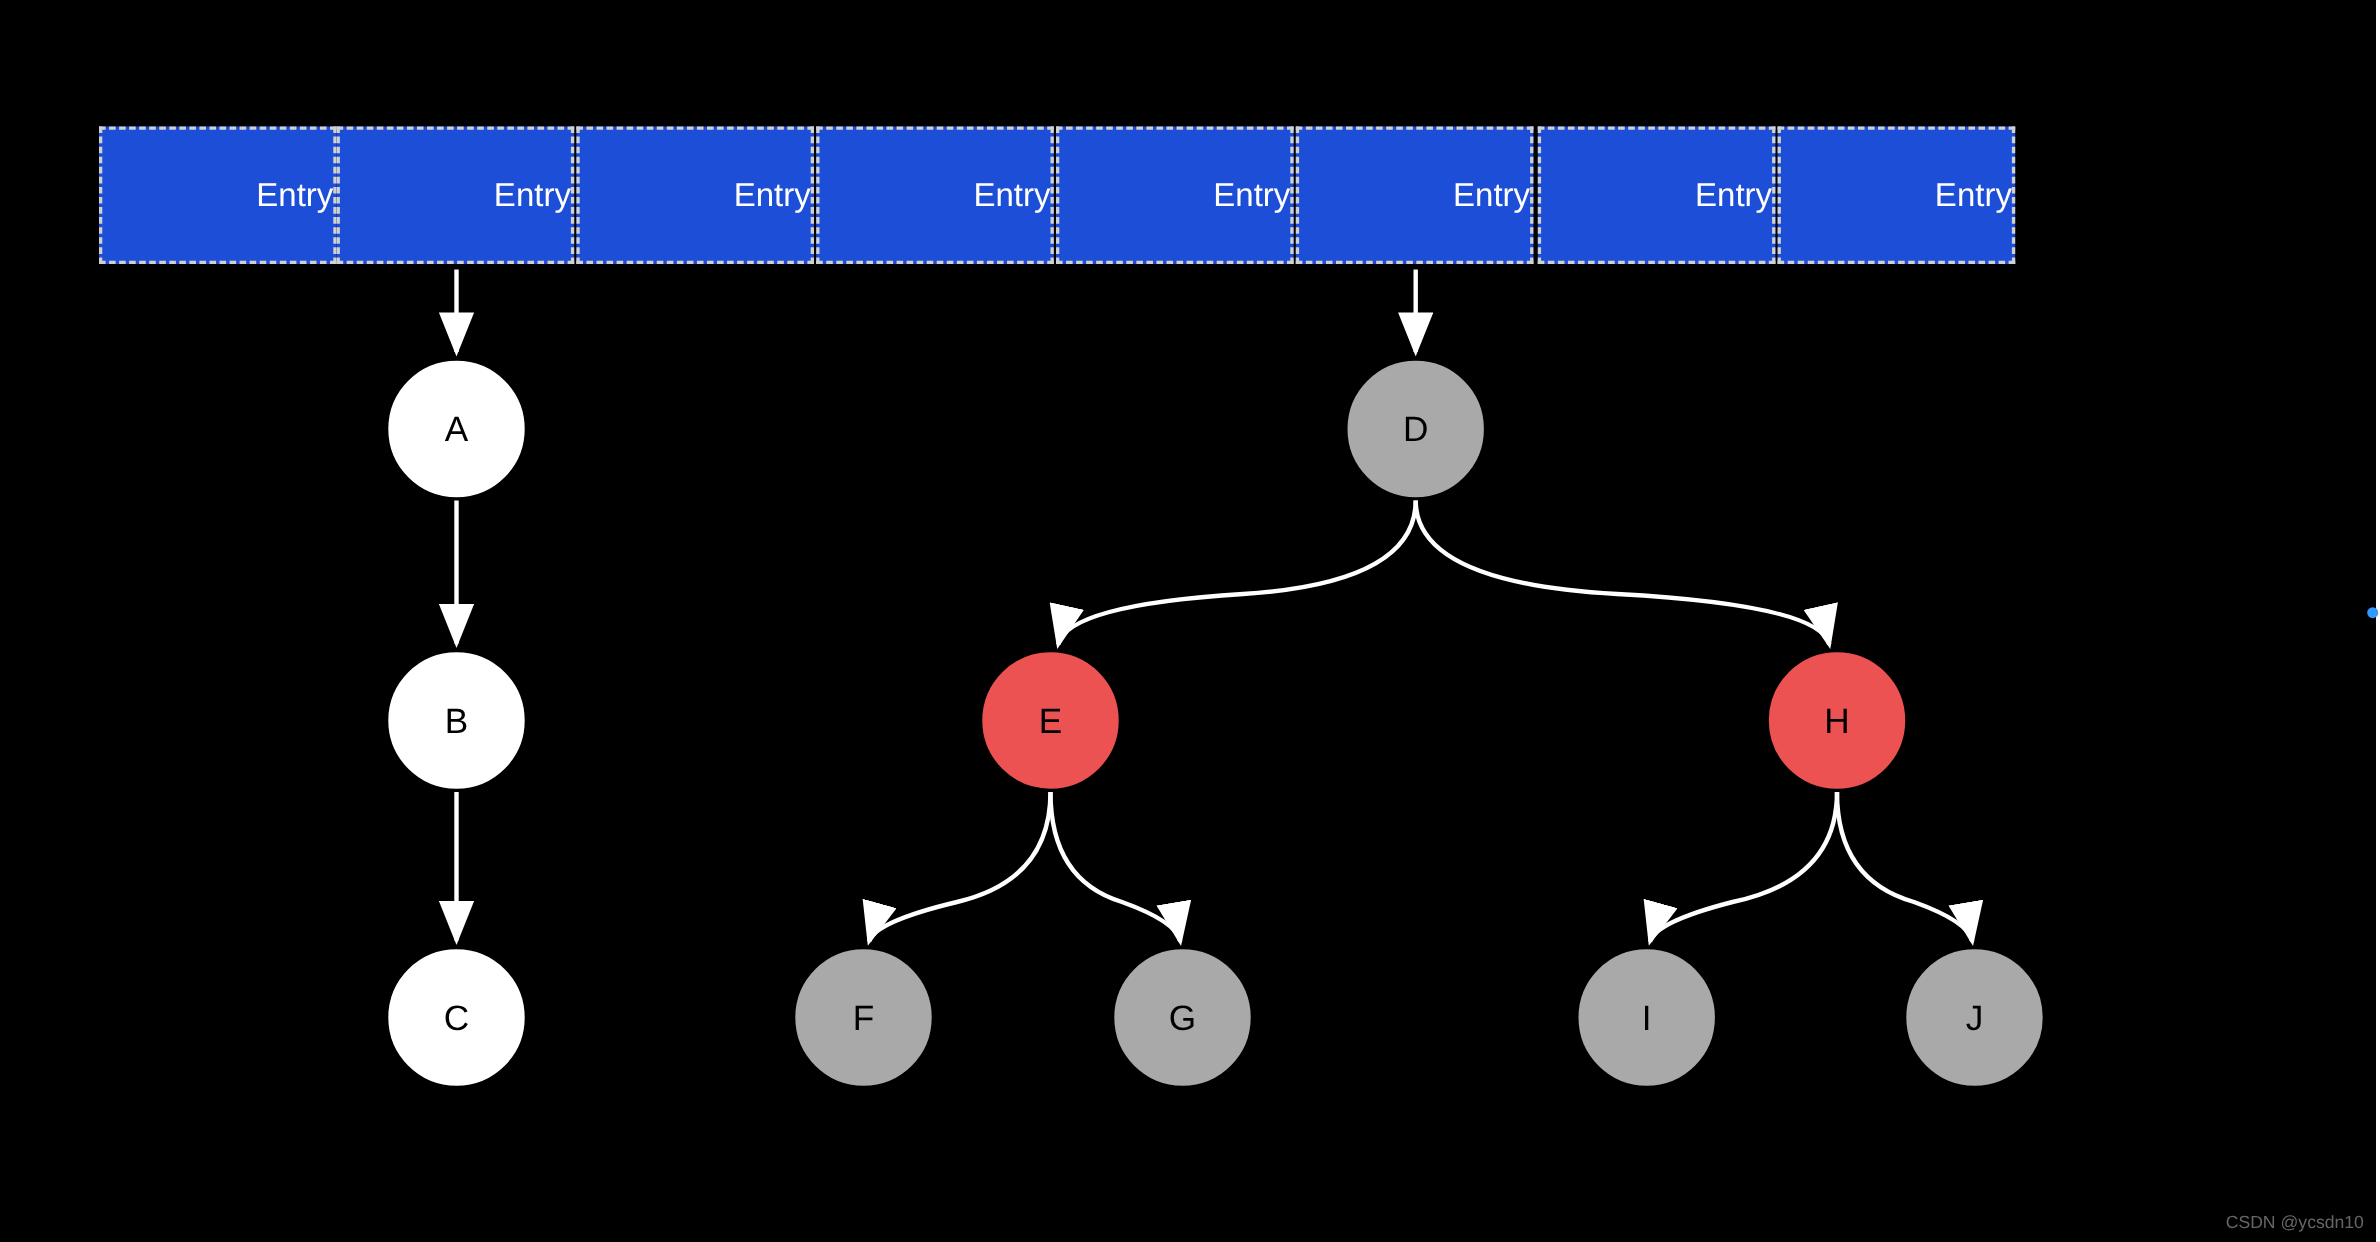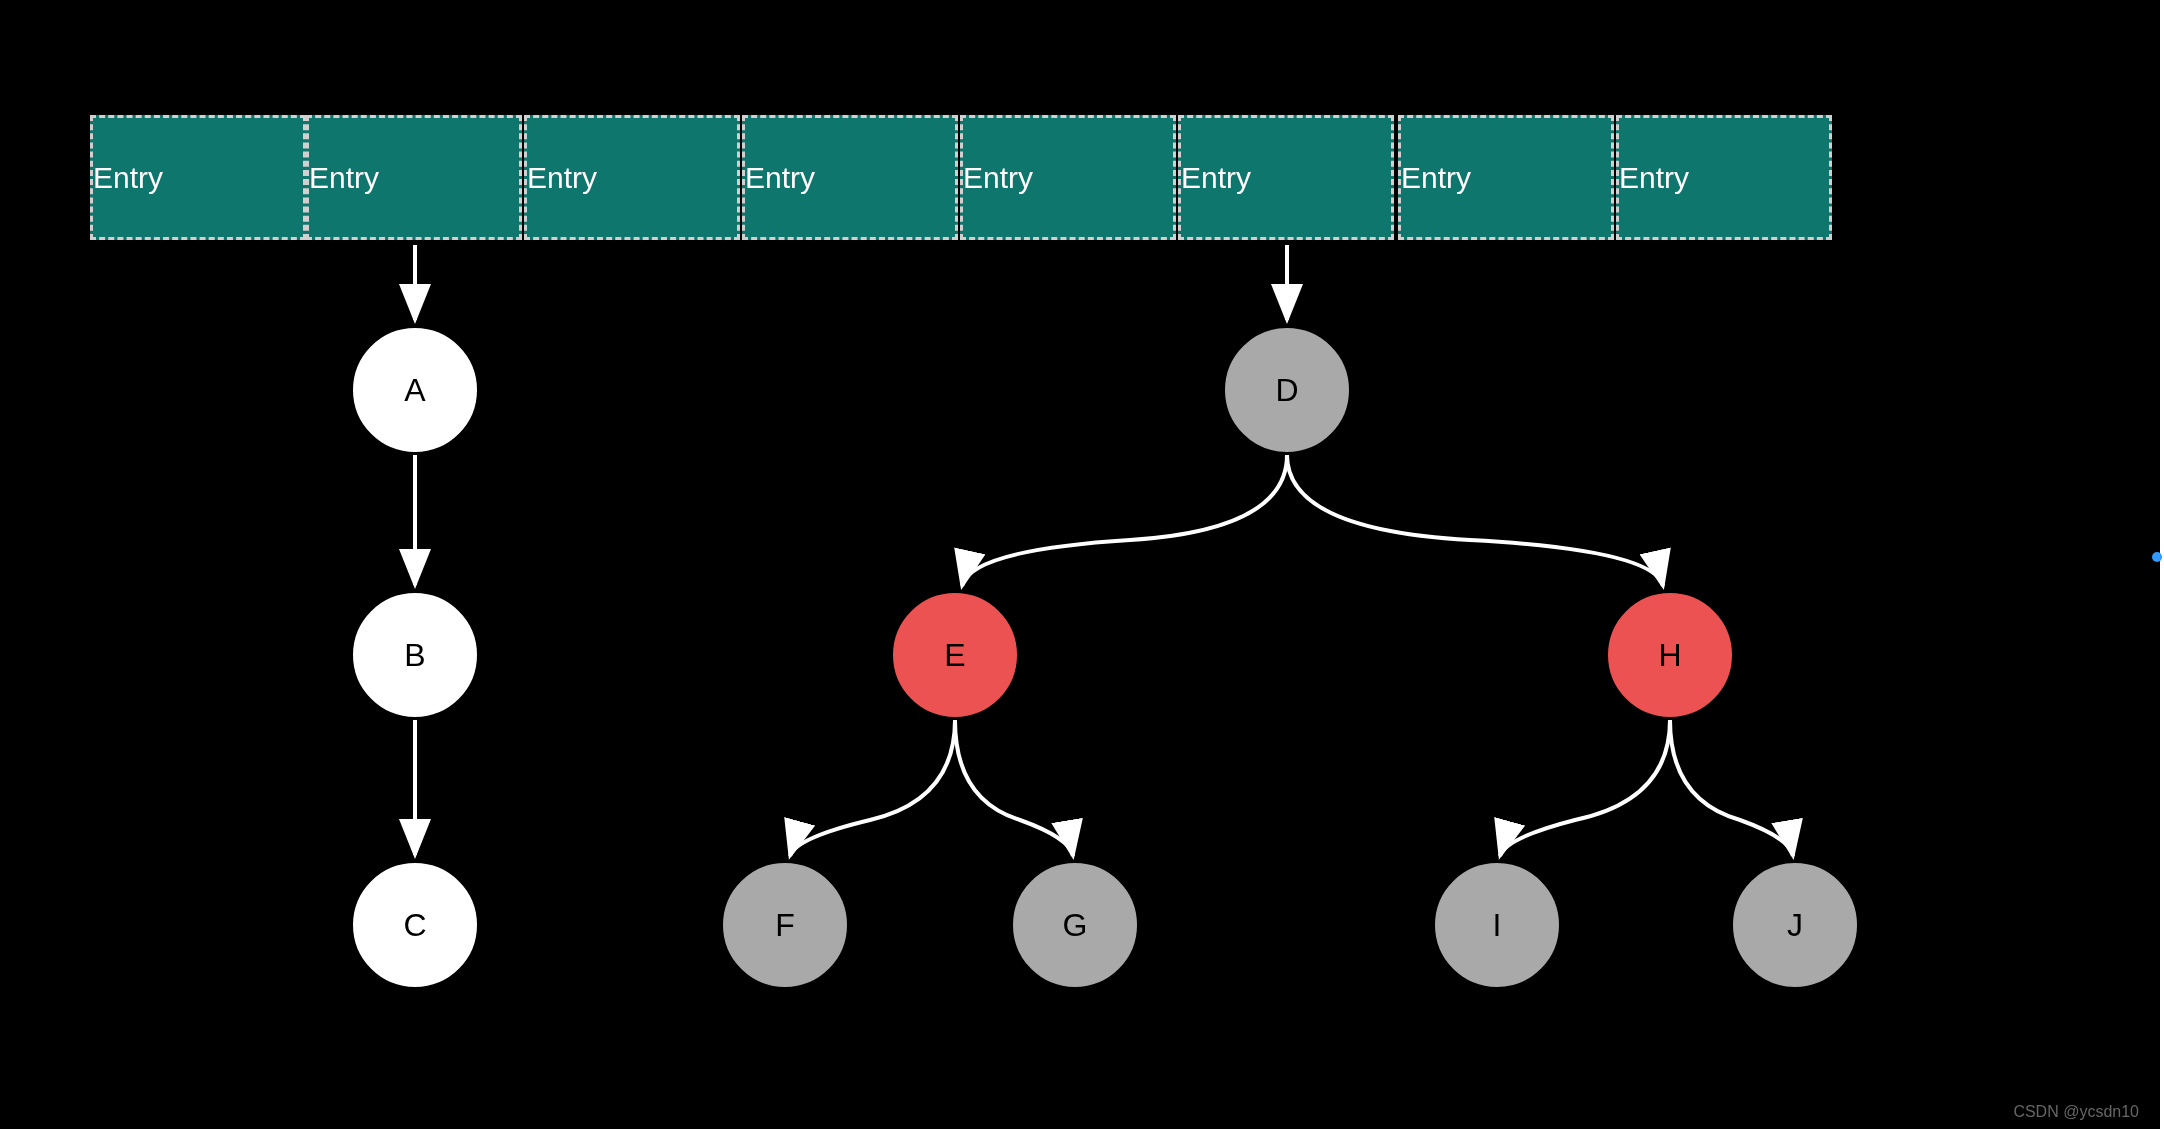--- a/index.html
+++ b/index.html
@@ -10,26 +10,26 @@
     body {
       background: #000000;
       width: 2164px;
       height: 1129px;
       position: relative;
       font-family: Arial, sans-serif;
       overflow: hidden;
     }
     .entry-box {
       position: absolute;
-      background: #0f766e;
+      background: #1d4ed8;
       border: 3px dashed #d0d0d0;
       color: #ffffff;
       display: flex;
       align-items: center;
-      justify-content: flex-start;
+      justify-content: flex-end;
       font-size: 30px;
     }
     .node {
       position: absolute;
       width: 130px;
       height: 130px;
       border-radius: 50%;
       border: 3px solid #000000;
       display: flex;
       align-items: center;
@@ -42,21 +42,21 @@
     }
     .node-grey {
       background: #a9a9a9;
     }
     .node-red {
       background: #ed5252;
     }
     .watermark {
       position: absolute;
       bottom: 8px;
-      right: 25px;
+      right: 15px;
       color: #666666;
       font-size: 16px;
     }
     svg.arrows {
       position: absolute;
       top: 0;
       left: 0;
       width: 2164px;
       height: 1129px;
       pointer-events: none;

